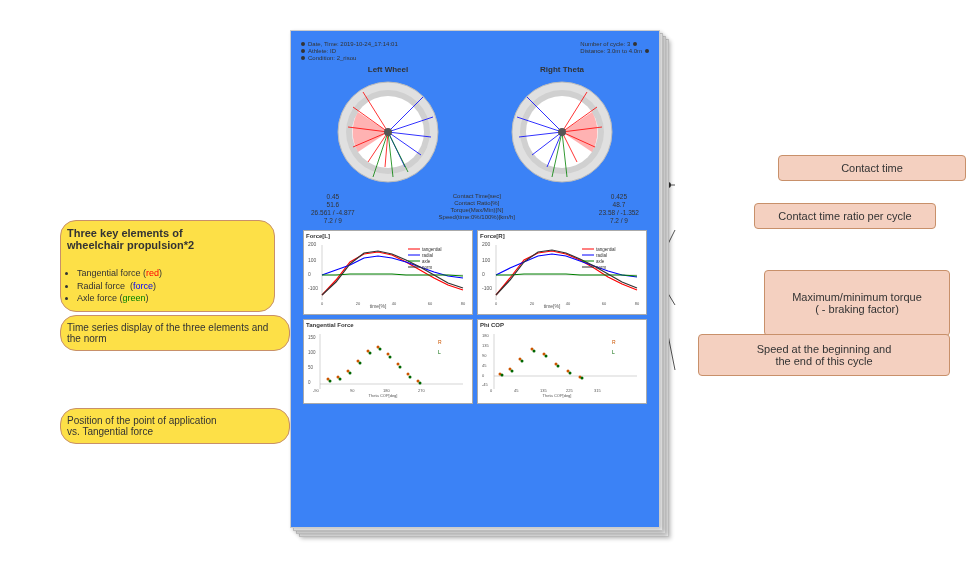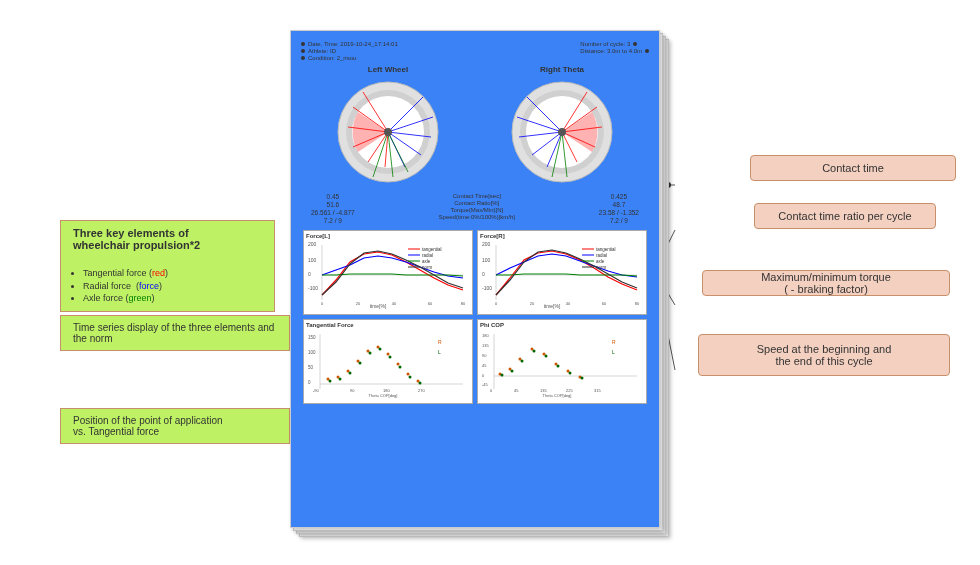--- a/index.html
+++ b/index.html
@@ -116,24 +116,24 @@
     }
 
     .chart-svg {
       width: 100%;
       height: 70px;
     }
 
     
     .annotation-box {
       position: absolute;
-      background: #bef264;
+      background: #fde047;
       border: 1px solid #c8906a;
-      border-radius: 0;
-      padding: 6px 12px;
+      border-radius: 16px;
+      padding: 6px 6px;
       font-size: 10px;
       color: #333;
     }
 
     .annotation-box ul {
       margin-left: 10px;
       margin-top: 16px;
     }
 
     .annotation-box li {
@@ -496,29 +496,29 @@
             <text x="130" y="15" font-size="5" fill="#cc5500">R</text>
             <text x="130" y="25" font-size="5" fill="#006600">L</text>
           </svg>
         </div>
 
       </div>
 
     </div>
   </div>
 
-  <div class="right-annotation" style="right: 24px; top: 155px; width: 206px;">
+  <div class="right-annotation" style="right: 14px; top: 155px; width: 188px;">
     <span>Contact time</span>
   </div>
 
   <div class="right-annotation" style="right: 44px; top: 203px; width: 182px;">
     <span>Contact time ratio per cycle</span>
   </div>
 
-  <div class="right-annotation" style="right: 30px; top: 270px; width: 248px; padding: 0 12px;">
+  <div class="right-annotation" style="right: 30px; top: 270px; width: 186px; padding: 20px 12px;">
     <span>Maximum/minimum torque<br>( - braking factor)</span>
   </div>
 
   <div class="right-annotation" style="right: 30px; top: 334px; width: 252px; padding: 8px 12px;">
     <span>Speed at the beginning and<br>the end of this cycle</span>
   </div>
 
 </div>
 
 </body></html>

